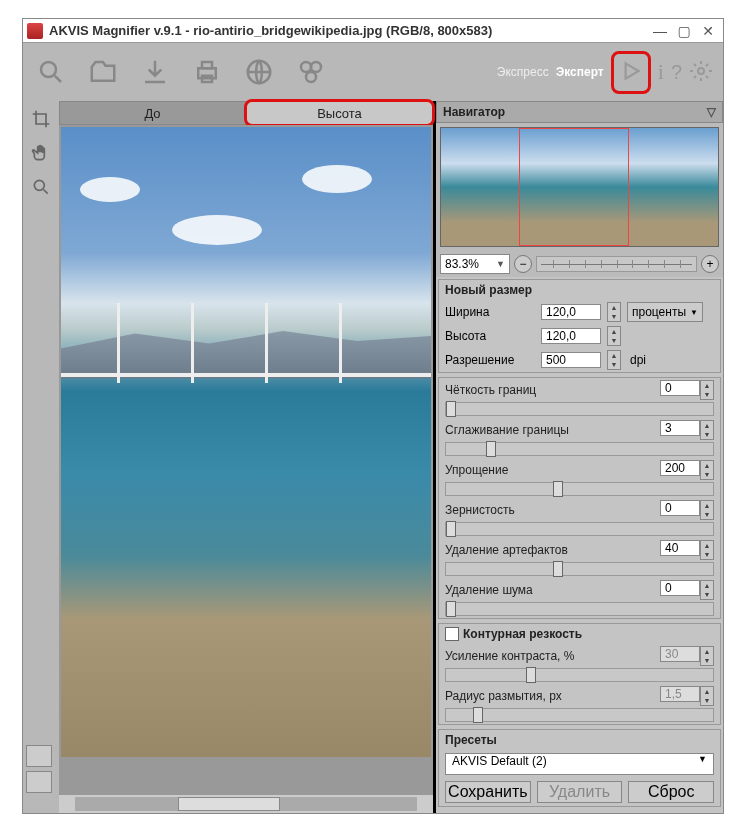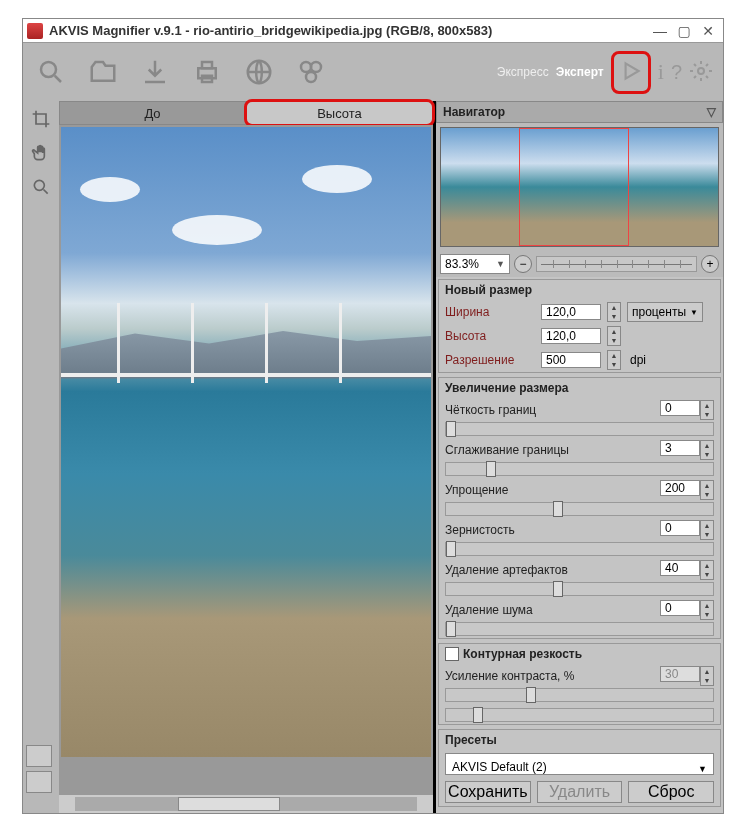--- a/index.html
+++ b/index.html
@@ -46,37 +46,37 @@
 .zoomrow{display:flex;align-items:center;gap:4px;padding:3px 4px;background:#bbb}
 .zoomsel{width:70px;height:20px;background:#fff;border:1px solid #888;display:flex;align-items:center;padding:0 4px;font-size:12px}
 .zoomsel .dd{margin-left:auto;font-size:9px;color:#555}
 .mslider{flex:1;height:16px;background:#c8c8c8;border:1px solid #999;position:relative}
 .mslider::before{content:"";position:absolute;left:4px;right:4px;top:7px;height:1px;background:#777}
 .tick{position:absolute;top:3px;bottom:3px;width:1px;background:#888}
 .circ{width:18px;height:18px;border:1px solid #777;border-radius:50%;display:flex;align-items:center;justify-content:center;font-size:12px;cursor:pointer;background:#ccc}
 .section{border:1px solid #999;margin:2px;background:#c4c4c4}
 .sechead{font-weight:bold;padding:3px 6px;font-size:12px;color:#222}
 .frow{display:flex;align-items:center;padding:2px 6px;gap:6px}
-.frow label{width:90px;font-size:12px;color:#7f1d1d}
+.frow label{width:90px;font-size:12px;color:#000000}
 .numbox{width:60px;height:16px;background:#fff;border:1px solid #888;display:flex;align-items:center;padding:0 4px;font-size:12px}
 .spin{width:14px;height:20px;background:#ccc;border:1px solid #888;display:flex;flex-direction:column}
 .spin div{flex:1;display:flex;align-items:center;justify-content:center;font-size:7px;color:#444;cursor:pointer}
 .sel{width:76px;height:20px;background:#ccc;border:1px solid #888;display:flex;align-items:center;padding:0 4px;font-size:11px}
 .sel .dd{margin-left:auto;font-size:8px}
 .srow{padding:2px 6px}
 .srow .lr{display:flex;justify-content:space-between;align-items:center}
 .srow .lr label{font-size:12px;color:#222}
 .nb2{display:flex}
 .nb2 .numbox{width:40px}
 .slid{height:14px;background:#c8c8c8;border:1px solid #999;margin-top:2px;position:relative}
 .slid .sthumb{position:absolute;top:-2px;width:10px;height:16px;background:#ddd;border:1px solid #666}
 .disabled{color:#888}
 .disabled .numbox{background:#ddd;color:#888}
 .chk{width:14px;height:14px;border:1px solid #666;background:#fff;margin-right:4px}
-.psel{height:22px;background:#fff;border:1px solid #888;margin:3px 6px;display:flex;align-items:flex-end;padding:0 6px;font-size:12px}
+.psel{height:22px;background:#fff;border:1px solid #888;margin:3px 6px;display:flex;align-items:flex-start;padding:0 6px;font-size:12px}
 .psel .dd{margin-left:auto;font-size:9px}
 .btnrow{display:flex;gap:6px;padding:3px 6px}
 .pbtn{flex:1;height:22px;background:#ccc;border:1px solid #888;display:flex;align-items:center;justify-content:center;font-size:16px;cursor:pointer}
 .pbtn.dis{color:#888}
 </style>
 </head>
 <body>
 
 <div class="window">
   <div class="titlebar">
@@ -241,21 +241,20 @@
           <div class="numbox">500</div>
           <div class="spin">
               <div>▲</div>
               <div>▼</div>
             </div>
           <span style="margin-left:3px">dpi</span>
         </div>
       </div>
 
       <div class="section">
-        <div class="sechead">Увеличение размера</div>
         <div class="srow">
             <div class="lr">
               <label>Чёткость границ</label>
               <div class="nb2">
                 <div class="numbox">0</div>
                 <div class="spin">
                   <div>▲</div>
                   <div>▼</div>
                 </div>
               </div>
@@ -355,20 +354,30 @@
                   <div>▲</div>
                   <div>▼</div>
                 </div>
               </div>
             </div>
             <div class="slid">
               <div class="sthumb" style="left:30%"></div>
             </div>
           </div>
         <div class="srow">
+            <div class="lr">
+              <label>Радиус размытия, px</label>
+              <div class="nb2">
+                <div class="numbox">1,5</div>
+                <div class="spin">
+                  <div>▲</div>
+                  <div>▼</div>
+                </div>
+              </div>
+            </div>
             <div class="slid">
               <div class="sthumb" style="left:10%"></div>
             </div>
           </div>
       </div>
 
       <div class="section">
         <div class="sechead">Пресеты</div>
         <div class="psel">
             <span>AKVIS Default (2)</span>

